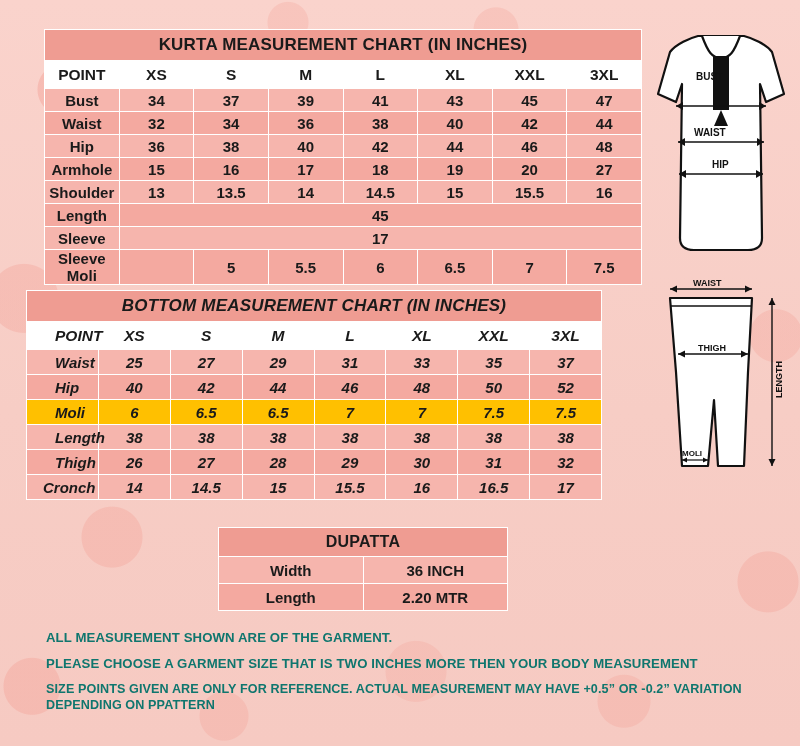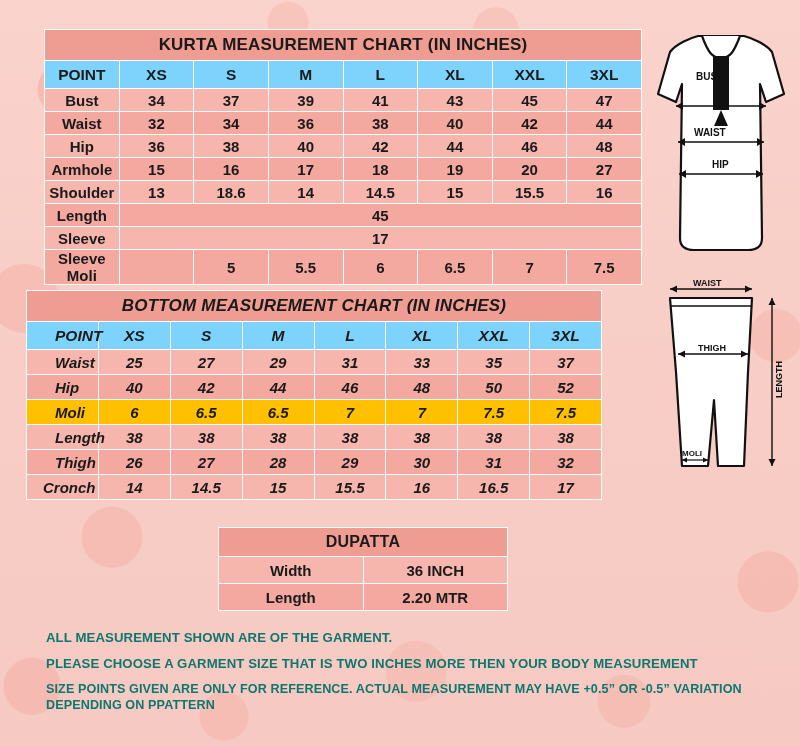--- a/index.html
+++ b/index.html
@@ -56,21 +56,21 @@
     font-weight: bold;
     padding: 0;
   }
   .title-row td {
     background: #ef9c92;
     font-size: 17px;
     height: 30px;
     letter-spacing: .2px;
   }
   .head-row td {
-    background: #7dd3fc;
+    background: #ffffff;
     font-size: 15.5px;
     height: 27px;
   }
   .chart td.lbl {
     font-size: 15px;
   }
   .chart td.val {
     font-size: 15px;
     font-weight: bold;
   }
@@ -191,21 +191,21 @@
       <td class="val">16</td>
       <td class="val">17</td>
       <td class="val">18</td>
       <td class="val">19</td>
       <td class="val">20</td>
       <td class="val">27</td>
     </tr>
     <tr class="row-alt">
       <td class="lbl">Shoulder</td>
       <td class="val">13</td>
-      <td class="val">18.6</td>
+      <td class="val">13.5</td>
       <td class="val">14</td>
       <td class="val">14.5</td>
       <td class="val">15</td>
       <td class="val">15.5</td>
       <td class="val">16</td>
     </tr>
     <tr class="row-norm">
       <td class="lbl">Length</td>
       <td class="val" colspan="7">45</td>
     </tr>
@@ -372,16 +372,16 @@
       <line x1="34" y1="180" x2="60" y2="180" stroke="#111111" stroke-width="1.2"></line>
       <polygon points="34,180 39,177.5 39,182.5" fill="#111111"></polygon>
       <polygon points="60,180 55,177.5 55,182.5" fill="#111111"></polygon>
       <text x="34" y="176" font-family="Liberation Sans, sans-serif" font-size="8" font-weight="bold" fill="#111111">MOLI</text>
     </svg>
   </div>
 
   <div class="notes">
     <p>ALL MEASUREMENT SHOWN ARE OF THE  GARMENT.</p>
     <p>PLEASE CHOOSE A GARMENT SIZE THAT IS TWO INCHES MORE THEN YOUR BODY MEASUREMENT</p>
-    <p class="small">SIZE POINTS GIVEN ARE ONLY FOR REFERENCE. ACTUAL MEASUREMENT MAY HAVE  +0.5” OR -0.5” VARIATION DEPENDING ON PPATTERN</p>
+    <p class="small">SIZE POINTS GIVEN ARE ONLY FOR REFERENCE. ACTUAL MEASUREMENT MAY HAVE  +0.5” OR -0.2” VARIATION DEPENDING ON PPATTERN</p>
   </div>
 
 </div>
 
 </body></html>

